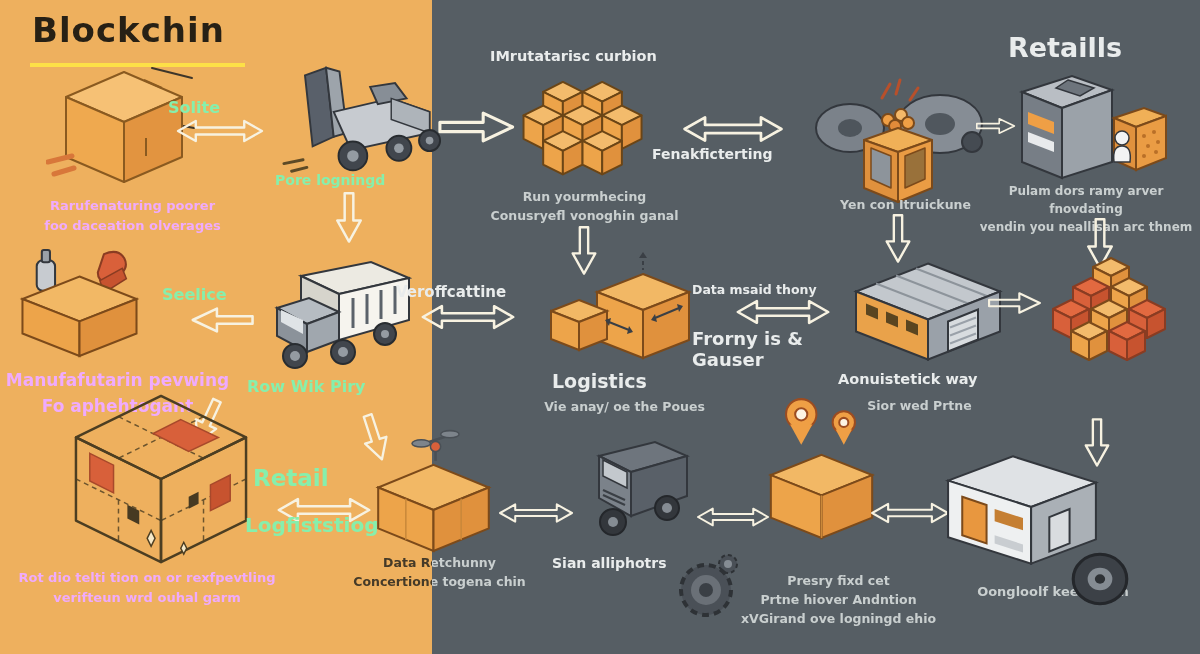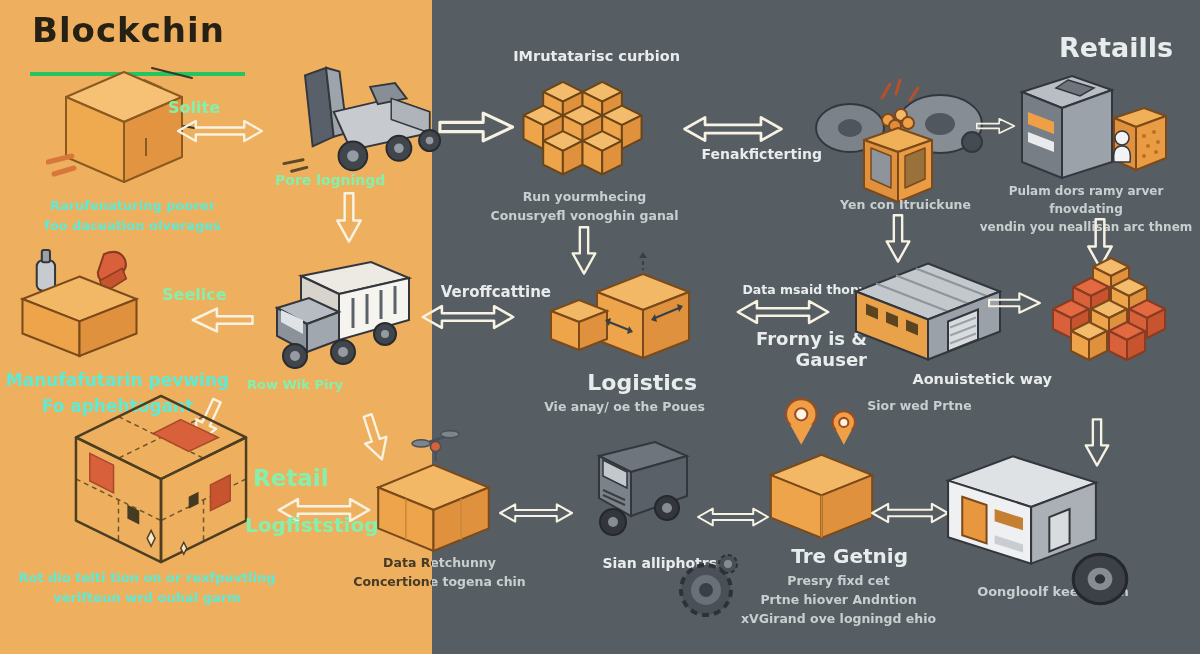--- a/index.html
+++ b/index.html
@@ -1,27 +1,27 @@
 <!DOCTYPE html>
 <html><head>
 <meta charset="utf-8">
 <style>
   * { margin:0; padding:0; box-sizing:border-box; }
   html,body { width:1200px; height:654px; font-family:"DejaVu Sans","Liberation Sans",sans-serif; }
   #canvas { position:relative; width:1200px; height:654px; background:#565e64; overflow:hidden; }
   #left-panel { position:absolute; left:0; top:0; width:432px; height:654px; background:#eeb05e; }
   .illus { position:absolute; }
   .cap { position:absolute; white-space:pre-line; text-align:center; line-height:1.5; font-size:12.5px; font-weight:700; }
-  .cap-o { color:#5eead4; }
+  .cap-o { color:#f0abfc; }
   .cap-d { color:#c9cfcf; font-weight:600; }
   .lbl-o { position:absolute; color:#86efac; font-weight:700; text-align:left; }
-  .lbl-d { position:absolute; color:#e9ecec; font-weight:700; text-align:right; white-space:pre-line; }
+  .lbl-d { position:absolute; color:#e9ecec; font-weight:700; text-align:left; white-space:pre-line; }
   .arrow { position:absolute; color:#f7f2e1; }
   #title { position:absolute; left:30px; top:10px; font-size:34px; font-weight:800; color:#272015;
-           border-bottom:4px solid #22c55e; padding:0 20px 22px 2px; letter-spacing:1px; }
+           border-bottom:4px solid #fde047; padding:0 20px 13px 2px; letter-spacing:1px; }
 </style>
 </head>
 <body>
 
 <div id="canvas">
   <div id="left-panel"></div>
 
   <svg width="0" height="0" style="position:absolute">
     <defs>
       <symbol id="ar-r" viewBox="0 0 100 44">
@@ -209,21 +209,21 @@
     <polygon points="34,52 64,68 64,96 34,80" fill="#8b929a" stroke="#33373d" stroke-width="2"></polygon>
     <polygon points="38,54 60,64 60,78 38,66" fill="#dfe3e6"></polygon>
     <polygon points="96,56 64,68 64,96 96,84" fill="#a0a7ae" stroke="#33373d" stroke-width="2"></polygon>
     <circle cx="52" cy="100" r="12" fill="#41464d" stroke="#282c30" stroke-width="2"></circle>
       <circle cx="52" cy="100" r="5" fill="#949ba2"></circle>
     <circle cx="100" cy="96" r="12" fill="#41464d" stroke="#282c30" stroke-width="2"></circle>
       <circle cx="100" cy="96" r="5" fill="#949ba2"></circle>
     <circle cx="142" cy="78" r="11" fill="#41464d" stroke="#282c30" stroke-width="2"></circle>
       <circle cx="142" cy="78" r="4" fill="#949ba2"></circle>
   </svg>
-  <div class="lbl-o" style="left:247px;top:377px;width:135px;font-size:13px">Row Wik Piry</div>
+  <div class="lbl-o" style="left:247px;top:377px;width:135px;font-size:16px">Row Wik Piry</div>
 
   <div class="lbl-d" style="left:396px;top:283px;width:155px;font-size:15px">Veroffcattine</div>
   <svg class="arrow" style="left:392px;top:303px;width:152px;height:28px">
       <use href="#ar-d"></use>
     </svg>
 
   <svg class="illus" style="left:550px;top:250px;width:152px;height:118px" viewBox="0 0 150 118">
     <g stroke="#3a3f45" stroke-width="2">
       <line x1="92" y1="4" x2="92" y2="20" stroke-dasharray="4 3"></line>
     </g>
@@ -236,21 +236,21 @@
     <polygon points="56,61 28,72 28,100 56,89" fill="#e0913d" stroke="#7c4a1a" stroke-width="2"></polygon>
     <g stroke="#3a3f45" stroke-width="2">
       <line x1="104" y1="68" x2="128" y2="58"></line>
         <line x1="58" y1="72" x2="78" y2="80"></line>
     </g>
     <polygon points="100,70 106,72 104,64" fill="#3a3f45"></polygon>
       <polygon points="132,56 126,54 128,62" fill="#3a3f45"></polygon>
     <polygon points="54,70 60,68 58,76" fill="#3a3f45"></polygon>
       <polygon points="82,82 76,84 78,76" fill="#3a3f45"></polygon>
   </svg>
-  <div class="lbl-d" style="left:552px;top:370px;width:145px;font-size:22px">Logistics</div>
+  <div class="lbl-d" style="left:552px;top:370px;width:145px;font-size:19px">Logistics</div>
   <div class="cap cap-d" style="left:532px;top:398px;width:185px">Vie anay/ oe the Poues</div>
 
   <div class="lbl-d" style="left:692px;top:282px;width:175px;font-size:12.5px">Data msaid thony</div>
   <svg class="arrow" style="left:700px;top:298px;width:166px;height:28px">
       <use href="#ar-d"></use>
     </svg>
   <div class="lbl-d" style="left:692px;top:328px;width:175px;font-size:18px">Frorny is &amp; Gauser</div>
 
   <svg class="illus" style="left:850px;top:258px;width:155px;height:108px" viewBox="0 0 155 105">
     <polygon points="78,4 150,32 78,60 6,32" fill="#c3c8cd" stroke="#33373d" stroke-width="2"></polygon>
@@ -266,21 +266,21 @@
         <polygon points="56,60 68,65 68,76 56,71"></polygon>
     </g>
     <polygon points="150,32 78,60 78,100 150,72" fill="#9aa1a9" stroke="#33373d" stroke-width="2"></polygon>
     <polygon points="98,62 128,50 128,80 98,92" fill="#d8dcdf" stroke="#33373d" stroke-width="2"></polygon>
     <g stroke="#9aa1a9" stroke-width="2">
       <line x1="100" y1="68" x2="126" y2="58"></line>
         <line x1="100" y1="76" x2="126" y2="66"></line>
         <line x1="100" y1="84" x2="126" y2="74"></line>
     </g>
   </svg>
-  <div class="lbl-d" style="left:884px;top:371px;width:168px;font-size:14.5px">Aonuistetick way</div>
+  <div class="lbl-d" style="left:838px;top:371px;width:168px;font-size:14.5px">Aonuistetick way</div>
   <div class="cap cap-d" style="left:842px;top:397px;width:155px">Sior wed Prtne</div>
 
   <svg class="arrow" style="left:988px;top:290px;width:54px;height:26px">
       <use href="#ar-r"></use>
     </svg>
 
   <svg class="illus" style="left:1050px;top:256px;width:122px;height:108px" viewBox="0 0 120 108">
     <defs>
       <g id="rc" stroke="#8a3c22" stroke-width="2" stroke-linejoin="round">
         <polygon points="18,0 36,9 18,18 0,9" fill="#e26940"></polygon>
@@ -402,21 +402,20 @@
       <circle cx="38" cy="24" r="6" fill="#fdf4e3"></circle>
       <circle cx="80" cy="32" r="11" fill="#ef9f45"></circle>
         <polygon points="72,39 88,39 80,54" fill="#ef9f45" stroke="none"></polygon>
       <circle cx="80" cy="32" r="4.5" fill="#fdf4e3"></circle>
     </g>
     <polygon points="58,64 108,84 58,104 8,84" fill="#f2b865" stroke="#7c4a1a" stroke-width="2"></polygon>
     <polygon points="8,84 58,104 58,146 8,126" fill="#eda44a" stroke="#7c4a1a" stroke-width="2"></polygon>
     <polygon points="108,84 58,104 58,146 108,126" fill="#e0913d" stroke="#7c4a1a" stroke-width="2"></polygon>
     <line x1="58" y1="104" x2="58" y2="146" stroke="#c9883a" stroke-width="1.5"></line>
   </svg>
-  <div class="lbl-d" style="left:768px;top:544px;width:140px;font-size:20px">Tre Getnig</div>
   <div class="cap cap-d" style="left:726px;top:572px;width:225px">Presry fixd cet
 Prtne hiover Andntion
 xVGirand ove logningd ehio</div>
 
   <svg class="arrow" style="left:870px;top:500px;width:80px;height:26px">
       <use href="#ar-d"></use>
     </svg>
 
   <svg class="illus" style="left:942px;top:450px;width:162px;height:122px" viewBox="0 0 160 120">
     <polygon points="70,6 152,32 88,56 6,30" fill="#dfe2e5" stroke="#33373d" stroke-width="2"></polygon>

